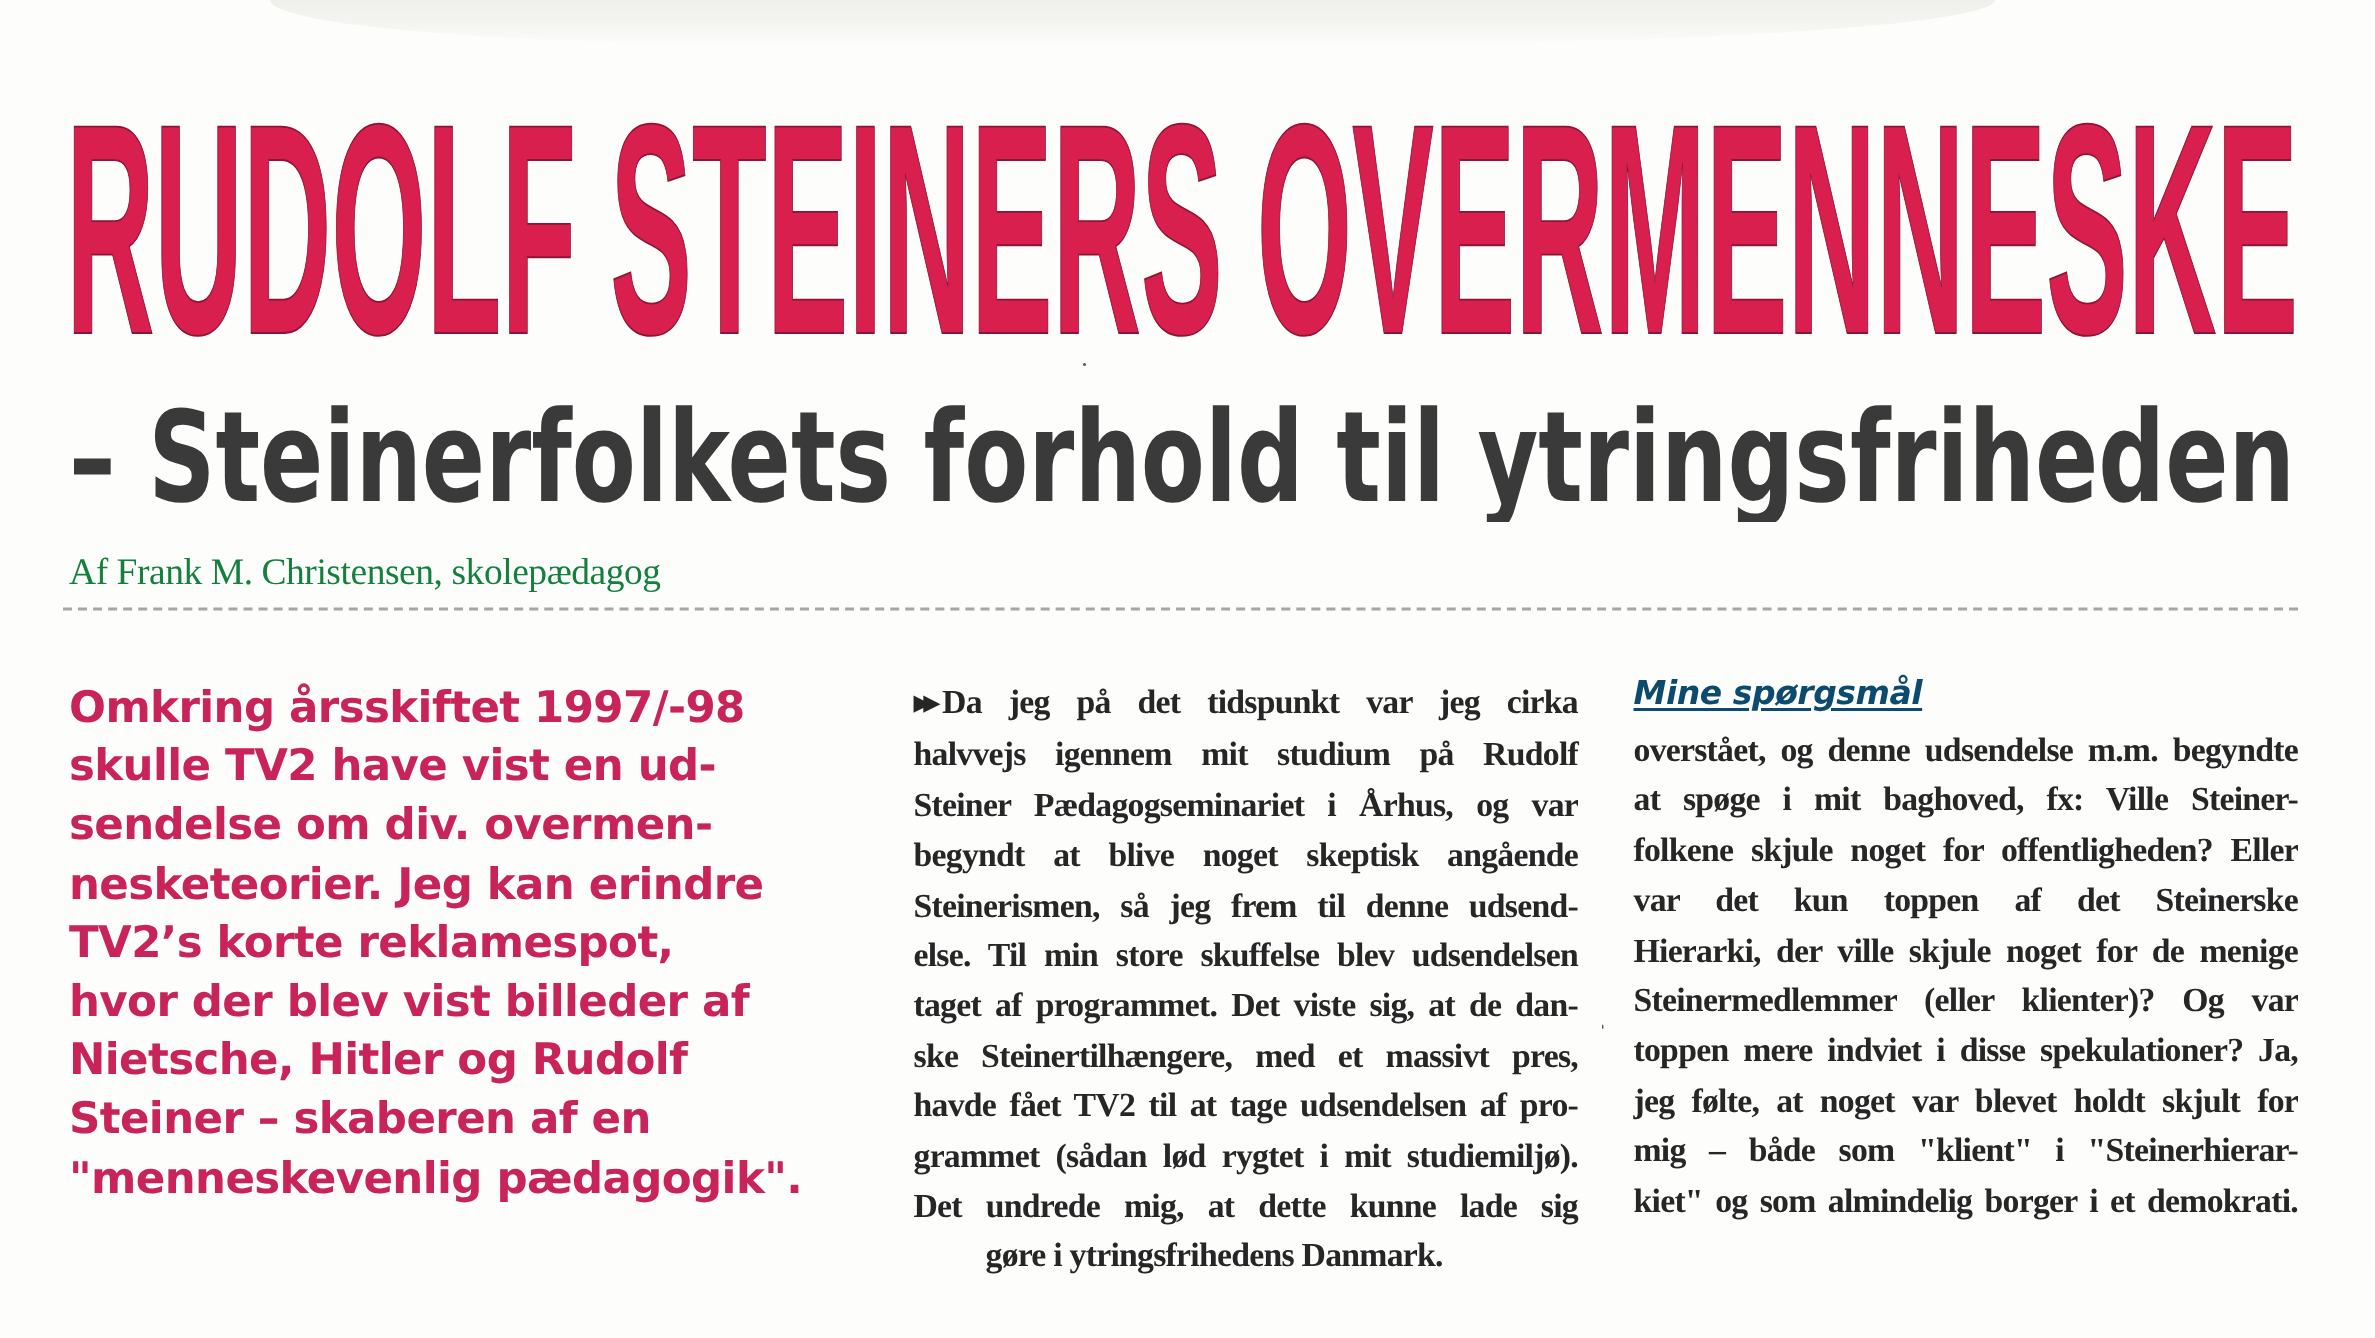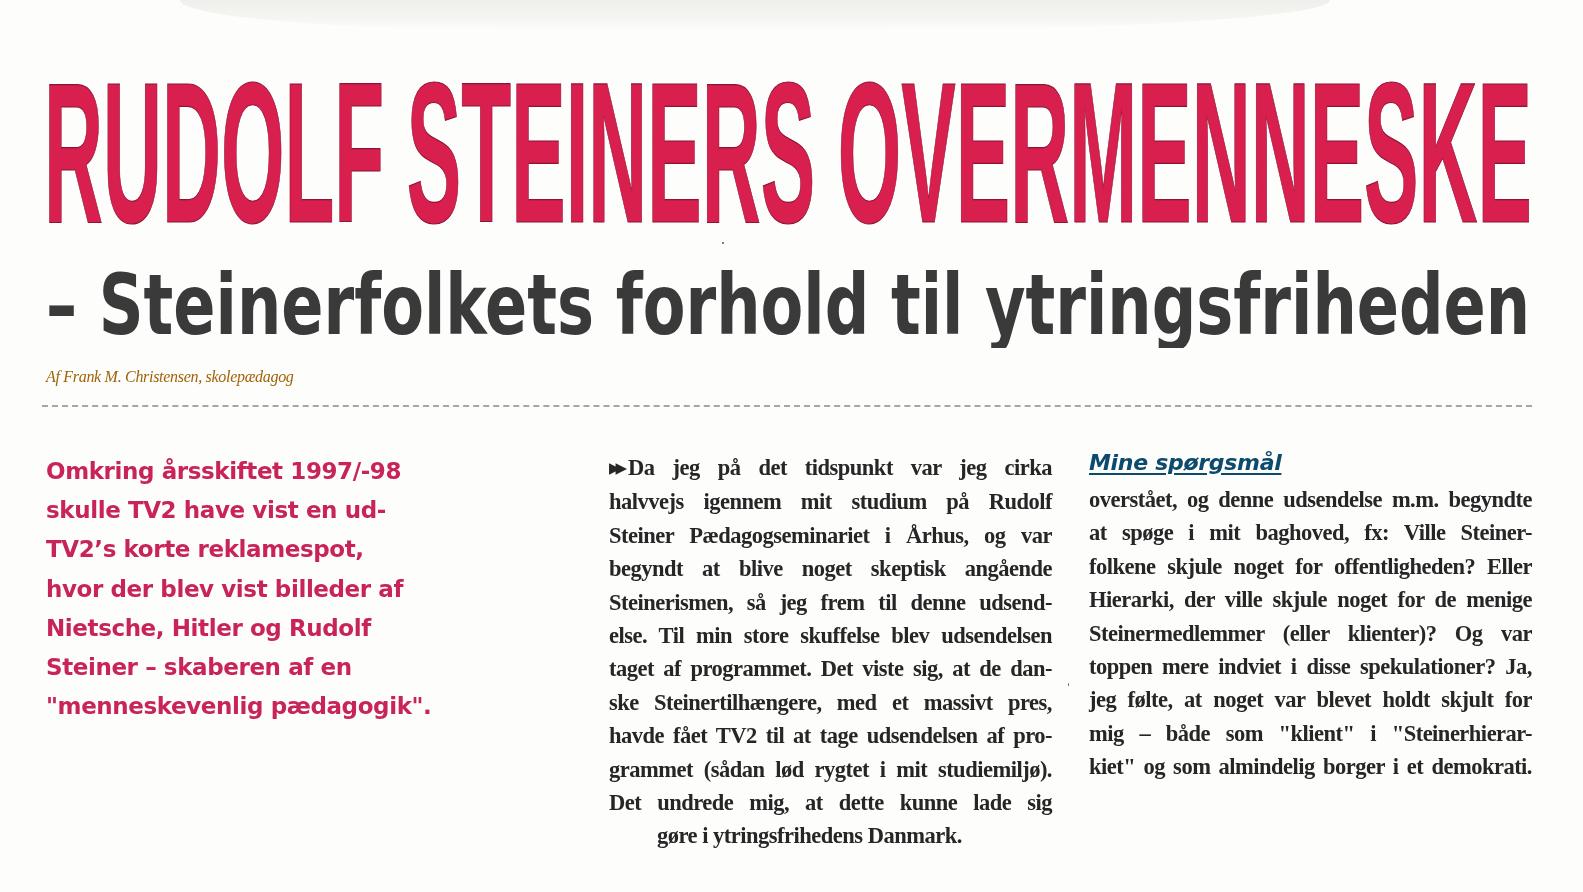--- a/index.html
+++ b/index.html
@@ -46,42 +46,41 @@
     .subtitle svg {
       width: 100%;
       height: 100%;
       display: block;
     }
     .byline {
       position: absolute;
       left: 46px;
       top: 368px;
       font-family: "Liberation Serif", "DejaVu Serif", serif;
-      font-style: italic;
-      font-size: 16px;
-      color: #a16207;
+      font-size: 25px;
+      color: #15803d;
       letter-spacing: -0.3px;
     }
     .rule {
       position: absolute;
       left: 42px;
       top: 405px;
       width: 1490px;
       height: 0;
       border-top: 2px dashed #8a8a8a;
       opacity: 0.75;
     }
     .lead {
       position: absolute;
       left: 46px;
       top: 452px;
       width: 520px;
       font-family: "DejaVu Sans", "Liberation Sans", sans-serif;
       font-weight: bold;
-      font-size: 23px;
+      font-size: 29px;
       line-height: 39.2px;
       color: #c8245a;
       letter-spacing: -0.4px;
     }
     .lead .line {
       display: block;
       white-space: nowrap;
     }
     .col {
       position: absolute;
@@ -159,20 +158,22 @@
   </svg>
 </div>
 
 <div class="byline">Af Frank M. Christensen, skolepædagog</div>
 
 <div class="rule"></div>
 
 <div class="lead">
   <span class="line">Omkring årsskiftet 1997/-98</span>
   <span class="line">skulle TV2 have vist en ud-</span>
+  <span class="line">sendelse om div. overmen-</span>
+  <span class="line">nesketeorier. Jeg kan erindre</span>
   <span class="line">TV2’s korte reklamespot,</span>
   <span class="line">hvor der blev vist billeder af</span>
   <span class="line">Nietsche, Hitler og Rudolf</span>
   <span class="line">Steiner – skaberen af en</span>
   <span class="line">"menneskevenlig pædagogik".</span>
 </div>
 
 <div class="col col-mid">
   <span class="line"><span class="arrow-icon">▶▶</span><span>Da jeg på det tidspunkt var jeg cirka</span></span>
   <span class="line">halvvejs igennem mit studium på Rudolf</span>
@@ -187,20 +188,21 @@
   <span class="line">Det undrede mig, at dette kunne lade sig</span>
   <span class="line last">gøre i ytringsfrihedens Danmark.</span>
 </div>
 
 <div class="section-heading">Mine spørgsmål</div>
 
 <div class="col col-right">
   <span class="line">overstået, og denne udsendelse m.m. begyndte</span>
   <span class="line">at spøge i mit baghoved, fx: Ville Steiner-</span>
   <span class="line">folkene skjule noget for offentligheden? Eller</span>
+  <span class="line">var det kun toppen af det Steinerske</span>
   <span class="line">Hierarki, der ville skjule noget for de menige</span>
   <span class="line">Steinermedlemmer (eller klienter)? Og var</span>
   <span class="line">toppen mere indviet i disse spekulationer? Ja,</span>
   <span class="line">jeg følte, at noget var blevet holdt skjult for</span>
   <span class="line">mig – både som "klient" i "Steinerhierar-</span>
   <span class="line">kiet" og som almindelig borger i et demokrati.</span>
 </div>
 
 <div class="speck" style="left:722px; top:242px;"></div>
 <div class="speck" style="left:1068px; top:683px; width:1px; height:3px;"></div>

